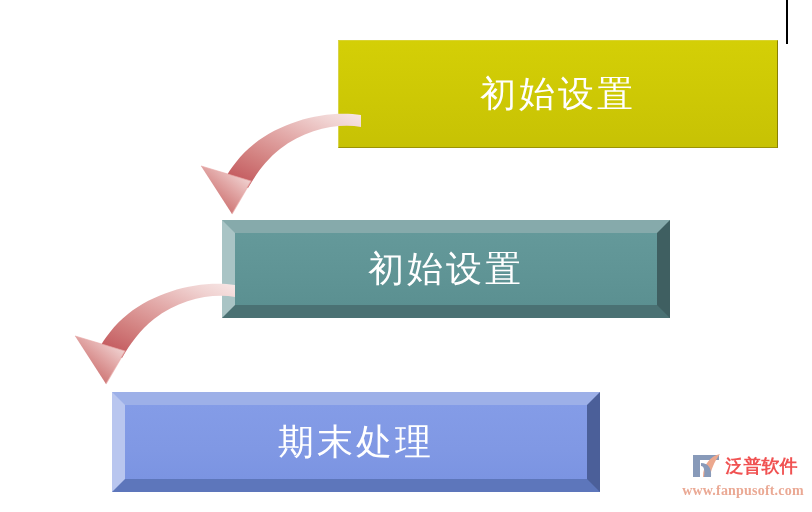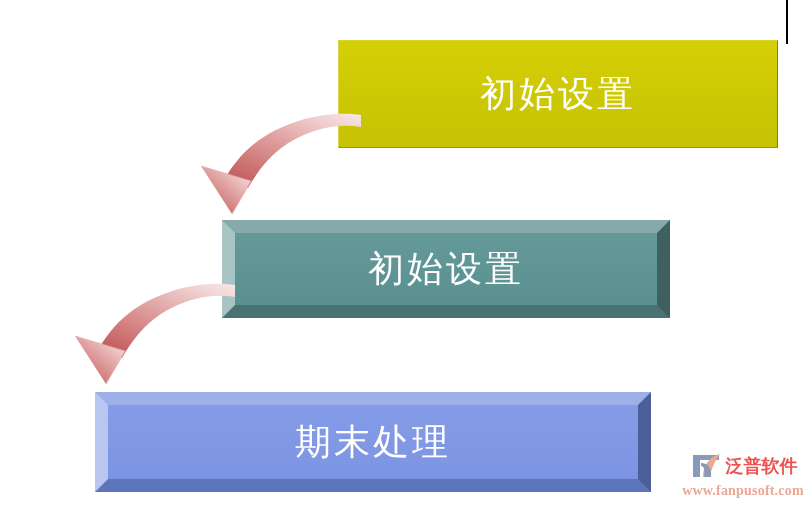--- a/index.html
+++ b/index.html
@@ -74,21 +74,21 @@
     border-right-color:  #3f5f61;
     border-bottom-color: #4a7173;
   }
   #box-daily-processing .face {
     margin: 13px;
     background: linear-gradient(180deg, #64999a 0%, #5f9495 60%, #5b9091 100%);
   }
 
   
   #box-period-end {
-    left: 95px; top: 392px; width: 556px; height: 100px;
+    left: 112px; top: 392px; width: 488px; height: 100px;
   }
   #box-period-end .bev {
     border-width: 13px 13px 13px 13px;
     border-top-color:    #9db0e8;
     border-left-color:   #b9c6ef;
     border-right-color:  #4b5f99;
     border-bottom-color: #5d76bb;
   }
   #box-period-end .face {
     margin: 13px;

